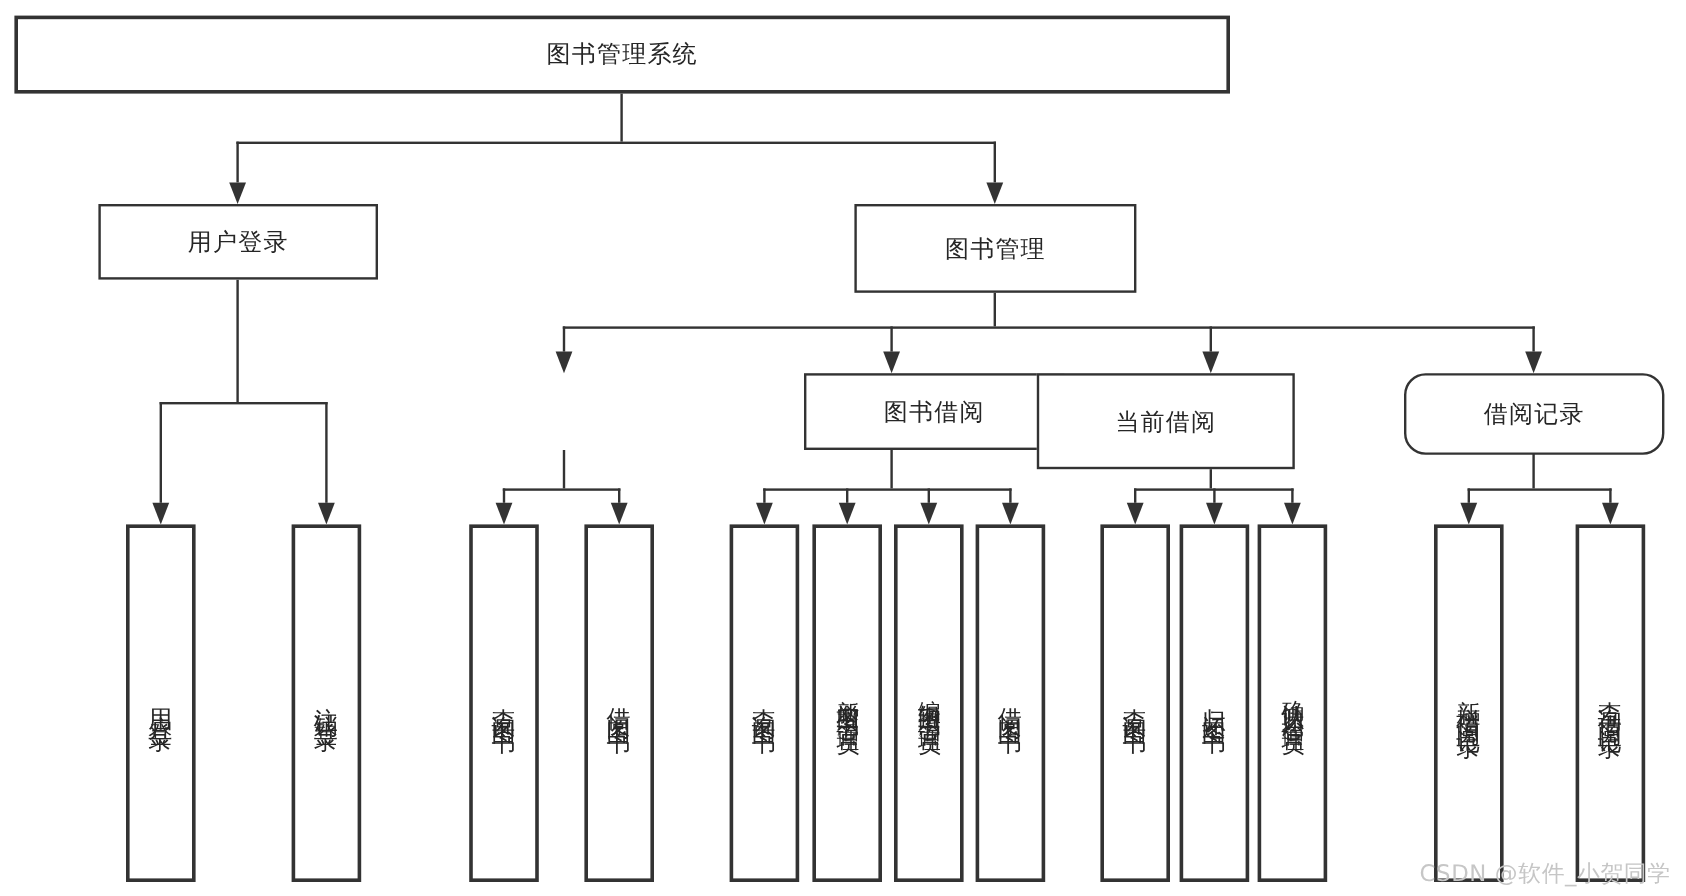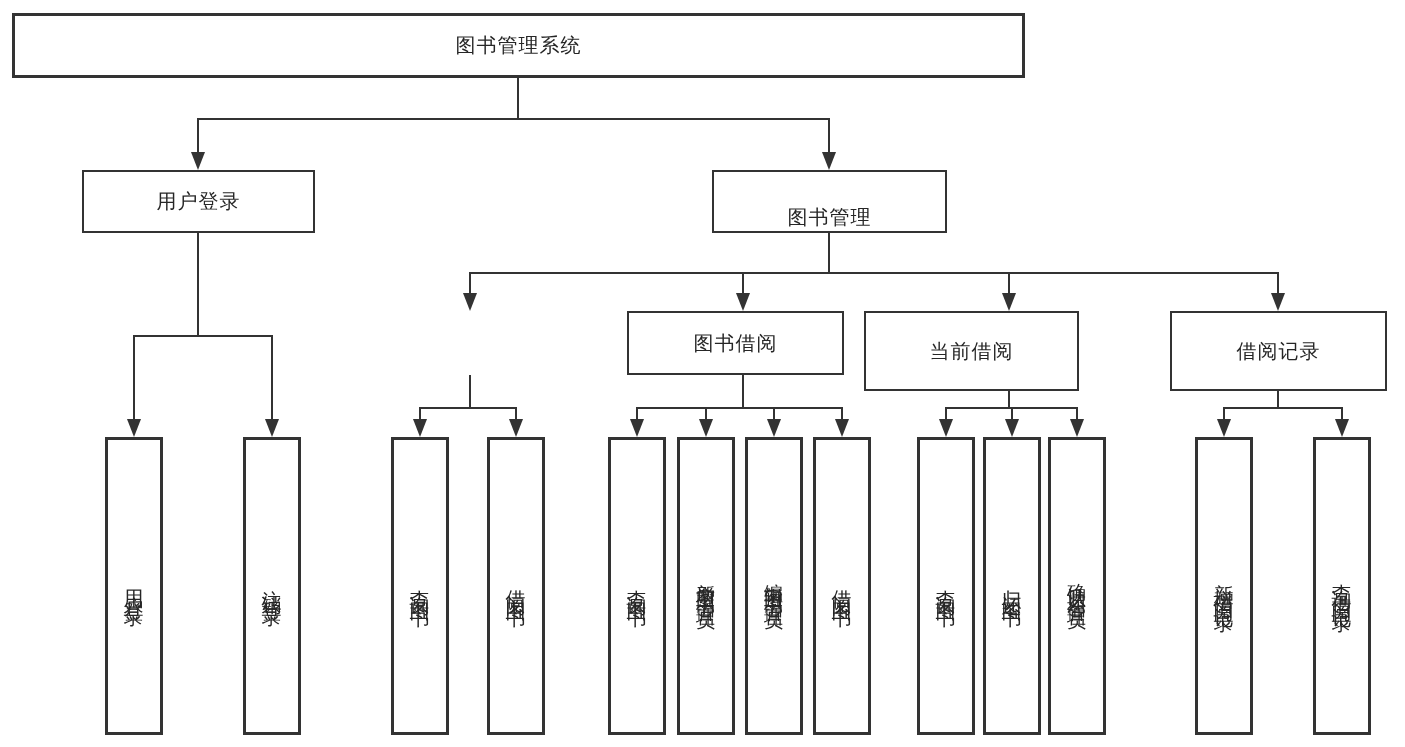--- a/index.html
+++ b/index.html
@@ -144,31 +144,31 @@
   <div class="drop" style="left:1223px; top:407px; height:12px;"></div>
   <div class="drop" style="left:1341px; top:407px; height:12px;"></div>
 
   <div class="node root" style="left:12px; top:13px; width:1013px; height:65px;">
     <span>图书管理系统</span>
   </div>
 
   <div class="node l2" style="left:82px; top:170px; width:233px; height:63px;">
     <span>用户登录</span>
   </div>
-  <div class="node l2" style="left:712px; top:170px; width:235px; height:63px;align-items:flex-end;">
+  <div class="node l2" style="left:712px; top:170px; width:235px; height:74px;">
     <span>图书管理</span>
   </div>
 
-  <div class="node l3" style="left:627px; top:311px; width:217px; height:64px;">
+  <div class="node l3" style="left:670px; top:311px; width:217px; height:64px;">
     <span>图书借阅</span>
   </div>
   <div class="node l3" style="left:864px; top:311px; width:215px; height:80px;">
     <span>当前借阅</span>
   </div>
-  <div class="node l3" style="left:1170px; top:311px; width:217px; height:80px;">
+  <div class="node l3" style="left:1170px; top:311px; width:217px; height:68px;border-radius:18px;">
     <span>借阅记录</span>
   </div>
 
   <div class="leaf" style="left:105px;">
     <span class="vtext">用户登录</span>
   </div>
   <div class="leaf" style="left:243px;">
     <span class="vtext">注销登录</span>
   </div>
 
@@ -202,14 +202,15 @@
     <span class="vtext">确认归还（管理员）</span>
   </div>
 
   <div class="leaf" style="left:1195px;">
     <span class="vtext">新增借阅记录</span>
   </div>
   <div class="leaf" style="left:1313px;">
     <span class="vtext">查询借阅记录</span>
   </div>
 
+  <div class="watermark">CSDN @软件_小贺同学</div>
 
 </div>
 
 </body></html>

